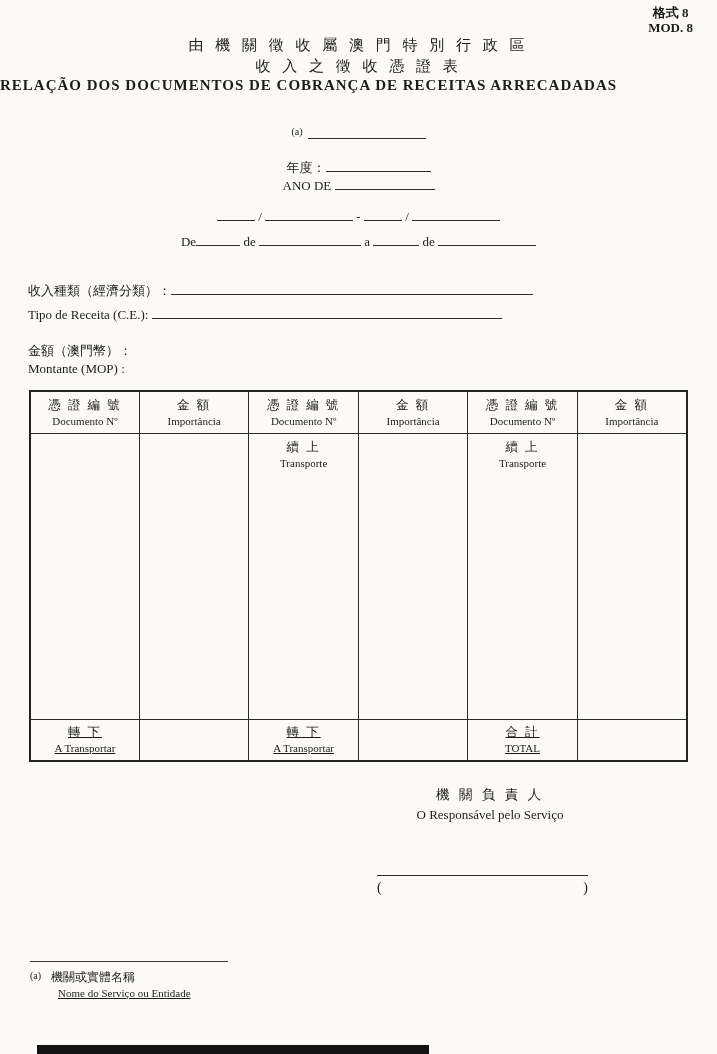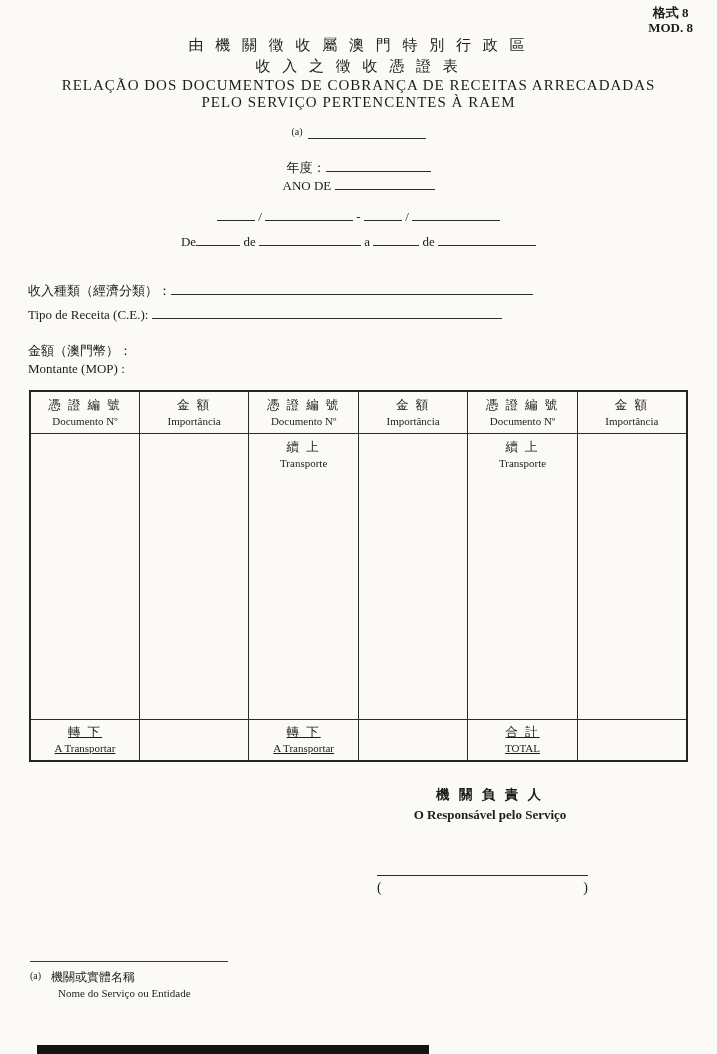--- a/index.html
+++ b/index.html
@@ -29,21 +29,21 @@
     text-align:center; font-weight:bold;
     font-size:13px; line-height:15px;
   }
   .t-cn {
     position:absolute; left:0; right:0;
     text-align:center; font-size:15px;
     letter-spacing:4px; white-space:nowrap;
   }
   .t-pt {
     position:absolute; left:0; right:0;
-    text-align:center; font-weight:normal;
+    text-align:left; font-weight:bold;
     font-size:15px; letter-spacing:1px; white-space:nowrap;
   }
   .sup { font-size:10px; vertical-align:4px; margin-right:5px; }
   .left-row {
     position:absolute; left:28px;
     font-size:13px; white-space:nowrap;
   }
   .doc-table {
     position:absolute; left:29px; top:390px;
     width:659px;
@@ -57,59 +57,58 @@
     padding:2px 2px;
     overflow:hidden;
   }
   .doc-table tr.head td { height:42px; vertical-align:middle; }
   .doc-table tr.body td { height:286px; vertical-align:top; padding-top:5px; }
   .doc-table tr.foot td { height:42px; vertical-align:middle;text-decoration:underline; }
   .cell-cn { font-size:12.5px; letter-spacing:2px; line-height:17px; white-space:nowrap; }
   .cell-pt { font-size:11px; line-height:14px; white-space:nowrap; }
   .sig-block {
     position:absolute; left:368px; top:786px; width:244px;
-    text-align:center; white-space:nowrap;font-weight:bold;
+    text-align:center; white-space:nowrap;
   }
   .sig-cn { font-size:13.5px; letter-spacing:3px; }
   .sig-pt { font-size:13px; margin-top:3px; }
   .sig-line {
     position:absolute; left:377px; top:875px; width:211px;
     border-bottom:1px solid #2e2e2e; height:0;
   }
   .sig-parens {
     position:absolute; left:377px; top:880px; width:211px;
     display:flex; justify-content:space-between;
     font-size:14px;
   }
   .foot-rule {
     position:absolute; left:30px; top:961px; width:198px;
     border-top:1px solid #3a3a3a; height:0;
   }
   .footnote-1 { position:absolute; left:30px; top:969px; font-size:12px; white-space:nowrap; }
   .footnote-1 .marker { font-size:10px; vertical-align:2px; margin-right:10px; }
-  .footnote-2 { position:absolute; left:58px; top:987px; font-size:11px; white-space:nowrap; }
+  .footnote-2 { position:absolute; left:58px; top:987px; font-size:11px; white-space:nowrap;text-decoration:underline; }
   .scan-bar {
     position:absolute; left:37px; top:1045px; width:392px; height:9px;
     background:#141414;
   }
 </style>
 </head>
 <body>
 
 <div class="page">
 
   <div class="form-code">
     <div>格式  8</div>
     <div>MOD. 8</div>
   </div>
 
   <div class="t-cn" style="top:36px">由 機 關 徵 收 屬 澳 門 特 別 行 政 區</div>
   <div class="t-cn" style="top:57px">收 入 之 徵 收 憑 證 表</div>
   <div class="t-pt" style="top:77px">RELAÇÃO DOS DOCUMENTOS DE COBRANÇA DE RECEITAS ARRECADADAS</div>
-  <div class="t-pt" style="top:94px">PELO SERVIÇO PERTENCENTES À RAEM</div>
 
   <div class="center-row" style="top:126px">
     <span class="sup">(a)</span><span class="blank" style="width:118px"></span>
   </div>
 
   <div class="center-row" style="top:178px">
     <span>ANO DE</span>
     <span class="blank" style="width:100px"></span>
   </div>
   <div class="center-row" style="top:159px">

